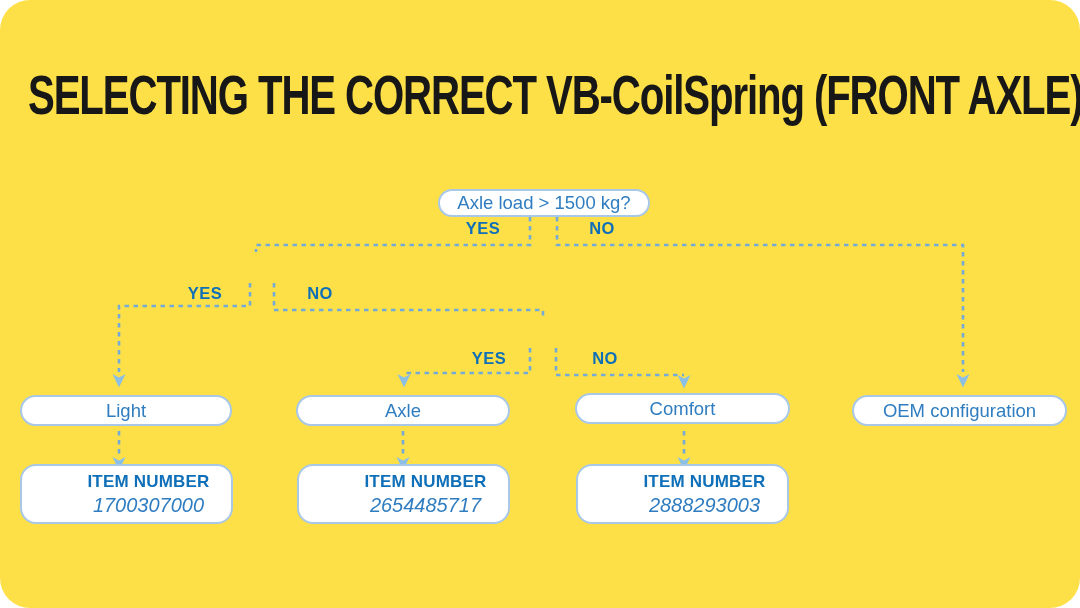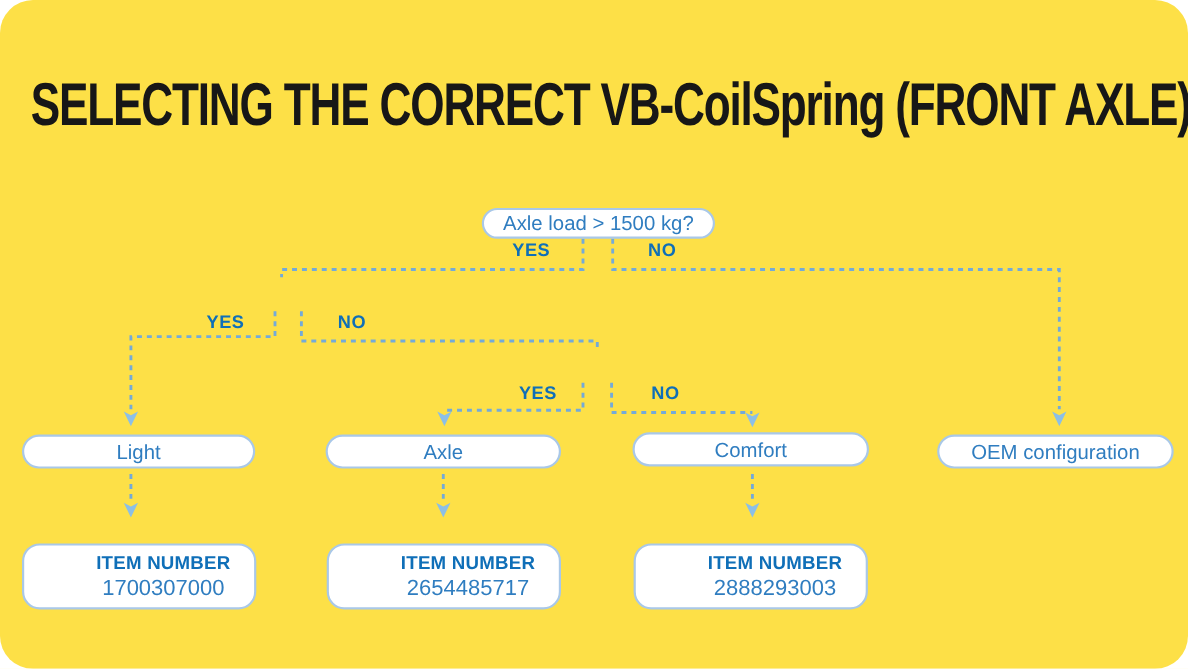--- a/index.html
+++ b/index.html
@@ -18,26 +18,26 @@
     position:absolute;height:28px;border:2px solid #a9c8e8;border-radius:16px;
     background:#ffffff;display:flex;align-items:center;justify-content:center;
     color:#2f7dc0;font-size:18.5px;box-sizing:border-box;white-space:nowrap;
   }
   .outcome{height:31px;border-radius:17px;}
   .yn{
     position:absolute;width:84px;text-align:center;
     color:#0f6fb8;font-weight:bold;font-size:16.5px;letter-spacing:0.5px;
   }
   .itembox{
-    position:absolute;top:494px;height:60px;border:2px solid #a9c8e8;border-radius:16px;
+    position:absolute;top:464px;height:60px;border:2px solid #a9c8e8;border-radius:16px;
     background:#ffffff;box-sizing:border-box;display:flex;flex-direction:column;
     align-items:center;justify-content:center;gap:2px;padding-left:44px;
   }
   .itembox .head{color:#0f6fb8;font-weight:bold;font-size:17px;letter-spacing:0.2px;}
-  .itembox .num{color:#2f7dc0;font-size:20px;}
+  .itembox .num{color:#2f7dc0;font-size:20px;font-style:italic;}
   svg.lines{position:absolute;left:0;top:0;}
   svg.lines path.dash{fill:none;stroke:#74aad8;stroke-width:2.6;stroke-dasharray:4.5 4.5;}
   svg.lines path.arrow{fill:#8cbfe6;stroke:none;}
 </style>
 </head>
 <body>
 
 <div class="canvas">
 
   <h1 class="title">SELECTING THE CORRECT VB-CoilSpring (FRONT AXLE)</h1>

